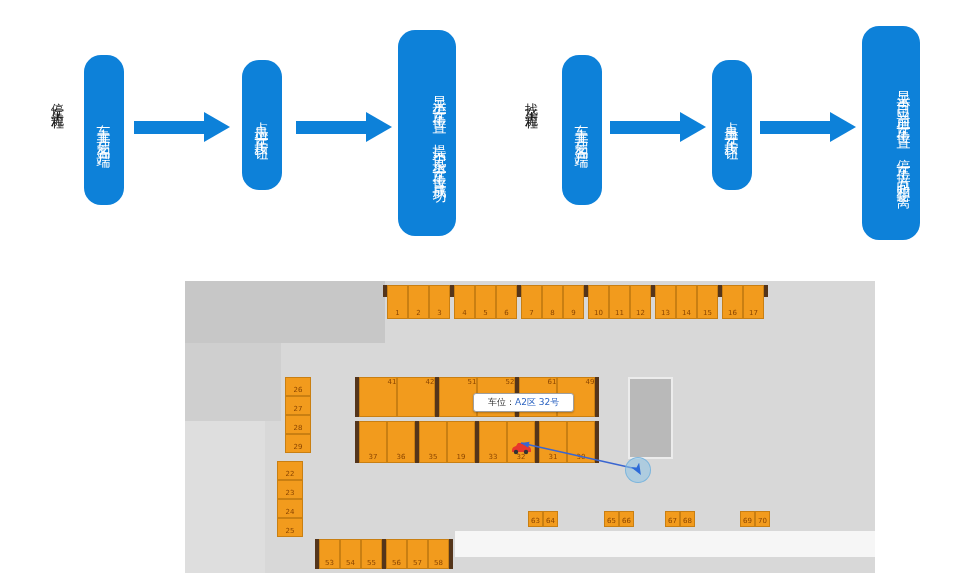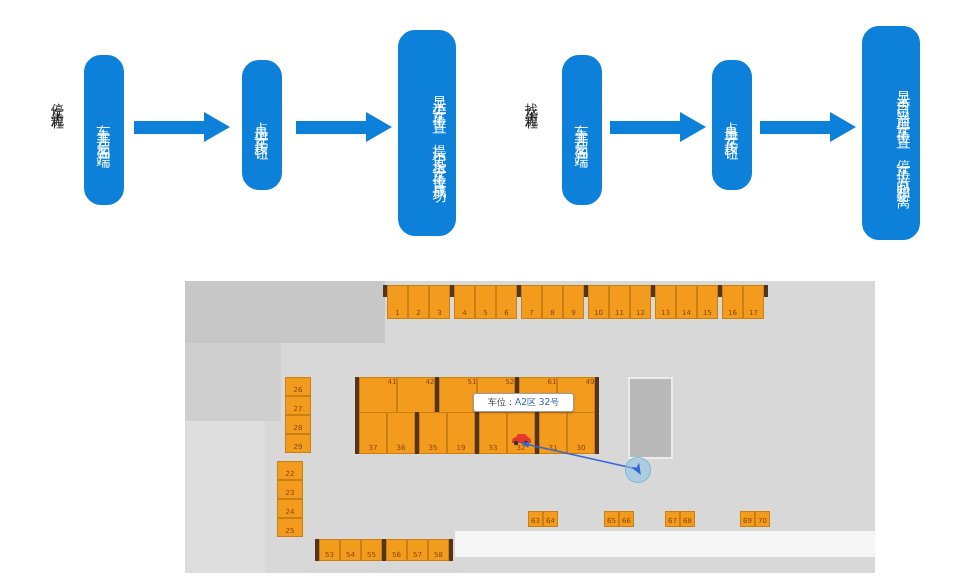--- a/index.html
+++ b/index.html
@@ -33,21 +33,21 @@
   .spot{box-sizing:border-box;background:var(--orange);border:1px solid var(--spot-border);
         display:flex;justify-content:center;position:relative;}
   .spot-num{font-size:7px;line-height:9px;color:var(--num);}
   .nums-top .spot{align-items:flex-start;}
   .nums-bottom .spot{align-items:flex-end;}
   .stack .spot{align-items:flex-end;}
   .top-posts .spot{width:21px;height:34px;}
   .grid-top .spot{width:38px;height:40px;padding-left:28px;}
   .grid-bottom .spot{width:28px;height:42px;}
   .pair .spot{width:15px;height:16px;}
-  .bottom-row .spot{width:21px;height:22px;}
+  .bottom-row .spot{width:21px;height:30px;}
   .stack .spot{width:26px;height:19px;}
   .post{background:var(--post);width:4px;align-self:stretch;}
   .top-posts .post{height:12px;align-self:flex-start;}
 
   .car{position:absolute;bottom:3px;left:50%;transform:translateX(-50%);z-index:3;}
   .route{position:absolute;left:0;top:0;width:690px;height:292px;pointer-events:none;z-index:4;}
   .tooltip{position:absolute;left:288px;top:112px;background:#fff;border:1px solid #9e9e9e;
            border-radius:3px;padding:2px 14px;font-size:9px;color:#333;white-space:nowrap;
            box-shadow:0 1px 2px rgba(0,0,0,.25);z-index:5;}
   .tt-val{color:#2b63c1;}
@@ -202,21 +202,21 @@
         </div>
         <div class="post"></div>
         <div class="spot">
           <span class="spot-num">61</span>
         </div>
         <div class="spot">
           <span class="spot-num">49</span>
         </div>
         <div class="post"></div>
       </div>
-    <div class="spot-row grid-bottom nums-bottom" style="left:170px;top:131px">
+    <div class="spot-row grid-bottom nums-bottom" style="left:170px;top:140px">
         <div class="post"></div>
         <div class="spot">
           <span class="spot-num">37</span>
         </div>
         <div class="spot">
           <span class="spot-num">36</span>
         </div>
         <div class="post"></div>
         <div class="spot">
           <span class="spot-num">35</span>

